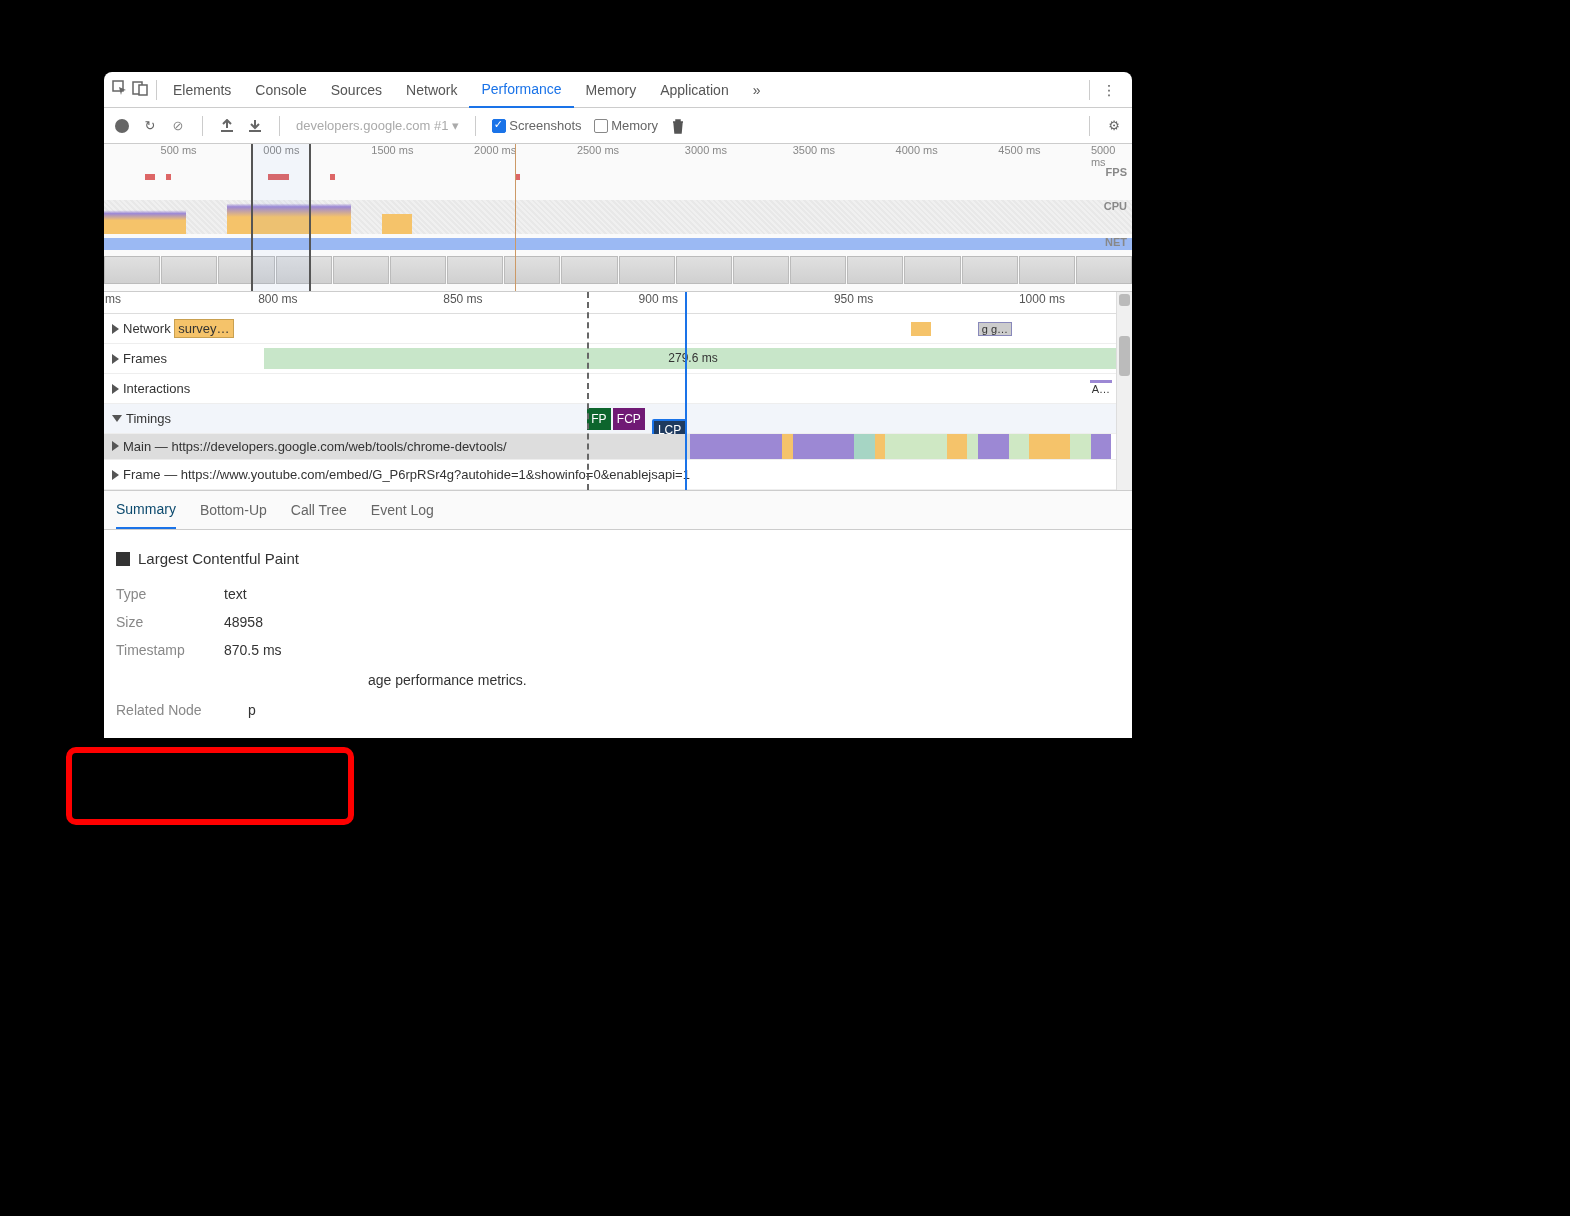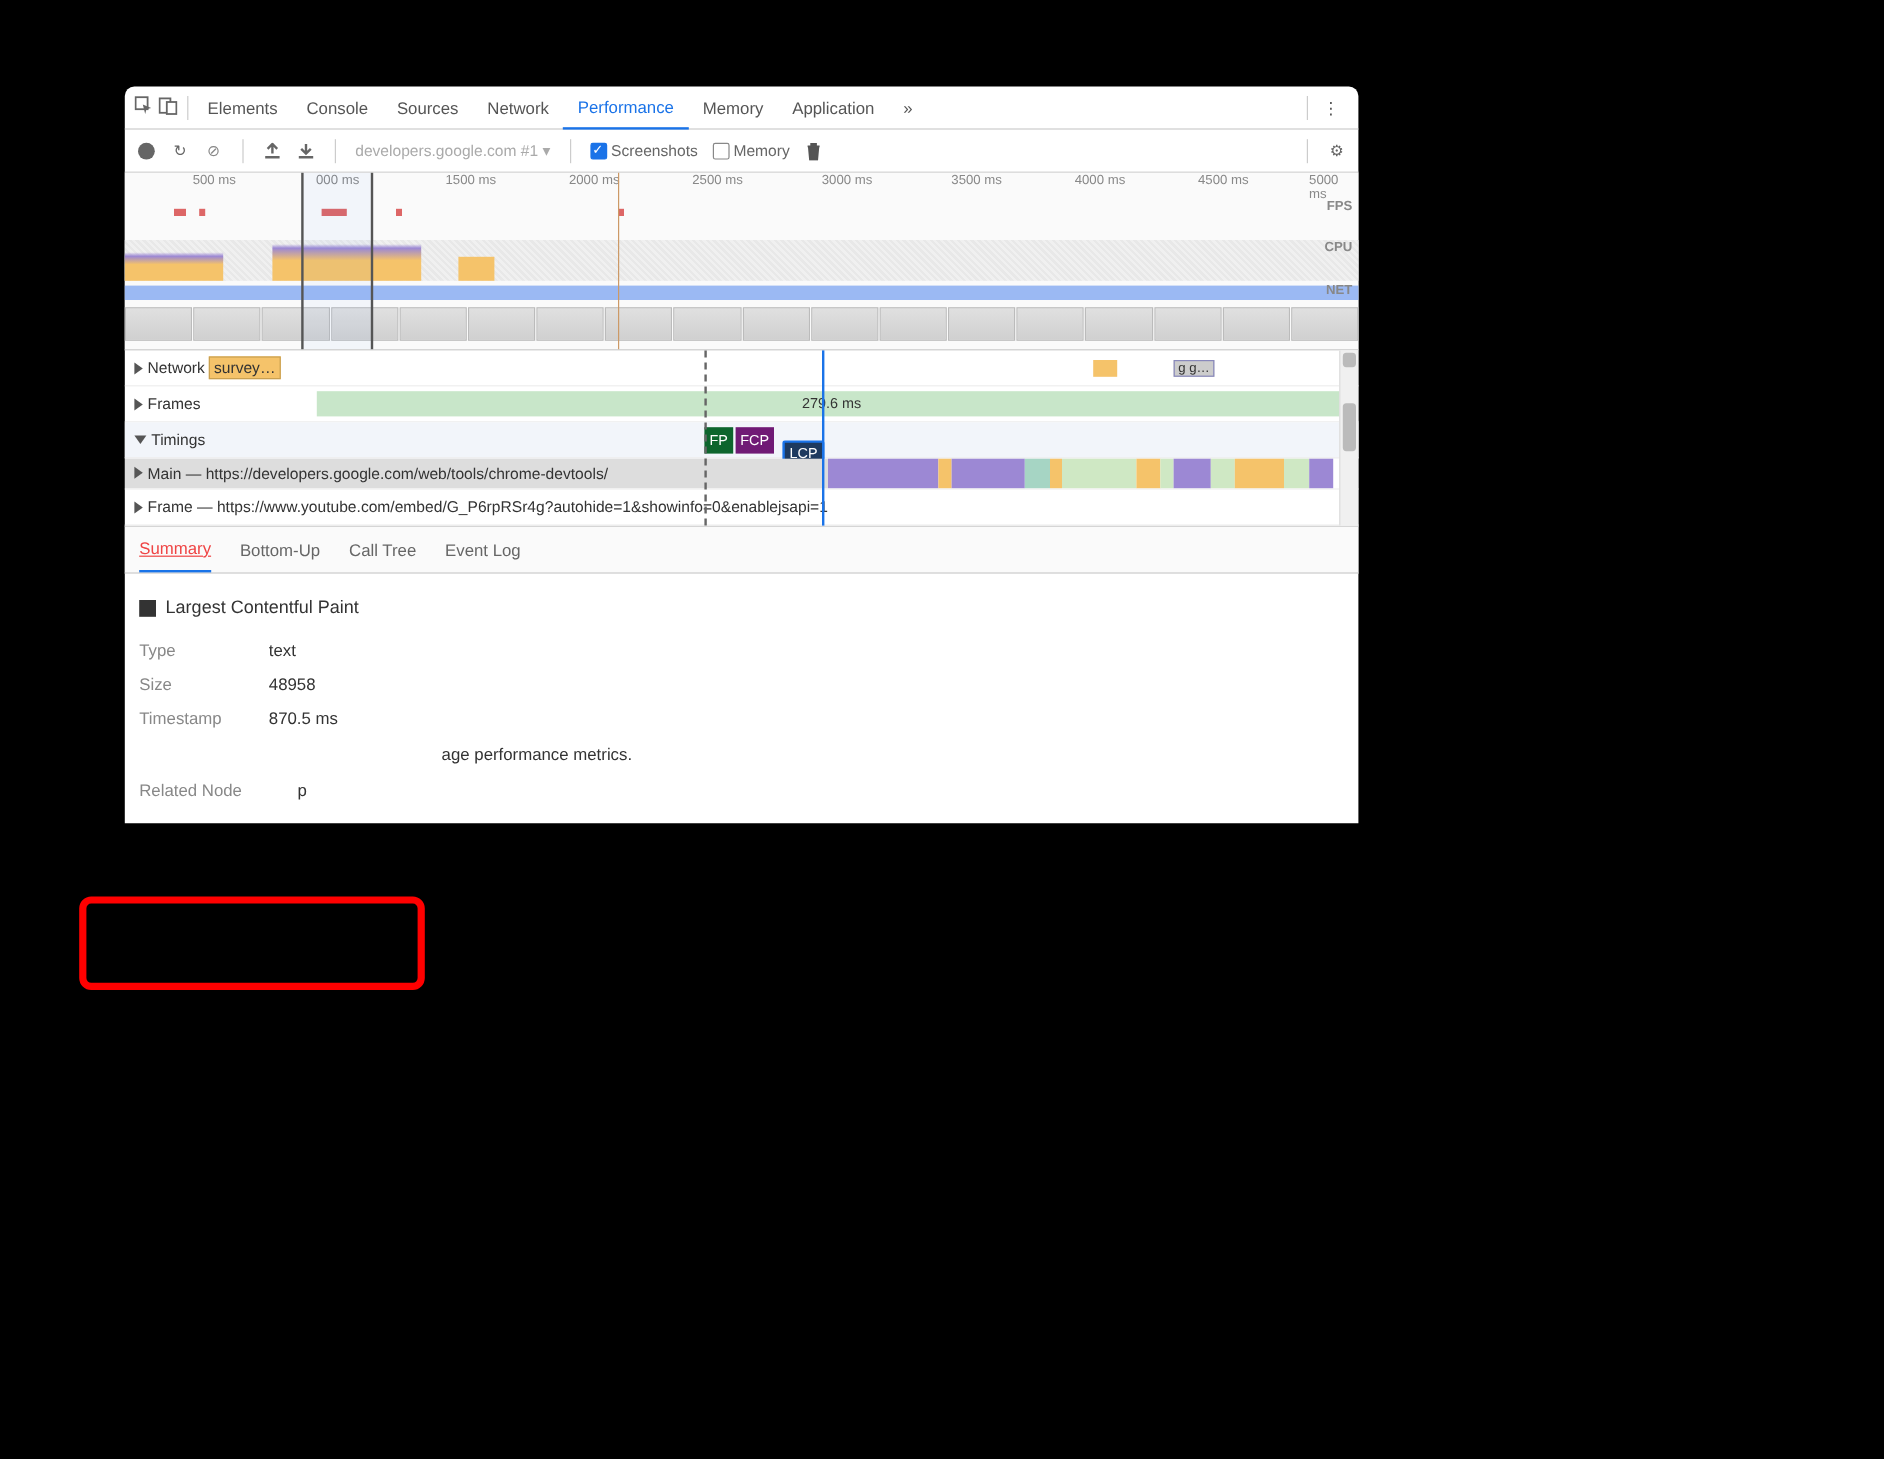--- a/index.html
+++ b/index.html
@@ -44,21 +44,21 @@
 .timing-pill { position: absolute; top: 4px; height: 22px; padding: 0 4px; display: flex; align-items: center; color: #fff; font-size: 12px; font-weight: 500; }
 .fp { background: #0d652d; }
 .fcp { background: #701a75; }
 .lcp { background: #1e3a5f; border: 2px solid #1a73e8; border-radius: 2px; margin-top: 11px; }
 .main-bar { position: absolute; left: 0; right: 0; top: 0; bottom: 0; display: flex; }
 .main-bar div { height: 100%; }
 .scrollbar { position: absolute; right: 0; top: 0; width: 16px; height: 100%; background: #f0f0f0; border-left: 1px solid #ddd; }
 .scrollbar .thumb { background: #bbb; border-radius: 3px; margin: 2px; }
 .panel-tabs { height: 40px; border-top: 1px solid #ccc; border-bottom: 1px solid #ccc; display: flex; align-items: center; padding: 0 12px; gap: 24px; font-size: 14px; color: #666; background: #fafafa; }
 .panel-tabs .ptab { padding-bottom: 10px; padding-top: 10px; cursor: pointer; }
-.panel-tabs .ptab.active { color: #ef4444; border-bottom: 2px solid #1a73e8; text-decoration: underline; }
+.panel-tabs .ptab.active { color: #0c4a6e; border-bottom: 2px solid #1a73e8; }
 .summary { padding: 14px 12px; font-size: 14px; line-height: 2; }
 .summary-title { display: flex; align-items: center; gap: 8px; font-size: 15px; margin-bottom: 6px; }
 .sq { width: 14px; height: 14px; background: #333; }
 .summary-row { display: flex; gap: 12px; }
 .summary-label { color: #888; width: 96px; }
 .highlight-box { position: absolute; border: 6px solid #ff0000; border-radius: 10px; }
 .vline { position: absolute; width: 2px; background: #1a73e8; top: 0; bottom: 0; }
 .dashed { border-left: 2px dashed #666; position: absolute; top: 0; bottom: 0; }
 </style>
 </head>
@@ -172,37 +172,50 @@
           <div></div>
           <div></div>
           <div></div>
           <div></div>
       </div>
       <div class="ov-viewport" style="left:14.3%; width:5.8%"></div>
       <div style="position:absolute;left:40%;top:0;bottom:0;width:1px;background:#c96"></div>
     </div>
 
     <div class="detail">
+      <div class="ruler">
+        <span style="left:1px">ms</span>
+        <span style="left:15%">800 ms</span>
+        <span style="left:33%">850 ms</span>
+        <span style="left:52%">900 ms</span>
+        <span style="left:71%">950 ms</span>
+        <span style="left:89%">1000 ms</span>
+      </div>
 
       <div class="track">
         <span class="tri"></span>
         <span>Network</span>&nbsp;
         <span style="background:#f5c36a;padding:1px 3px;border:1px solid #c9a050">survey…</span>
         <span style="position:absolute;left:78.5%;width:20px;height:14px;background:#f5c36a"></span>
         <span style="position:absolute;left:85%;background:#ccc;border:1px solid #88b;padding:0 3px;font-size:11px">g g…</span>
       </div>
 
       <div class="track">
         <span class="tri"></span>
         <span>Frames</span>
         <div class="frames-bar">
             <span>279.6 ms</span>
           </div>
       </div>
 
+      <div class="track">
+        <span class="tri"></span>
+        <span>Interactions</span>
+        <span style="position:absolute;right:20px;top:6px;height:16px;border-top:3px solid #9c88d4;padding:0 2px;font-size:11px">A…</span>
+      </div>
 
       <div class="track" style="background:#f2f5fa">
         <span class="tri down"></span>
         <span>Timings</span>
         <span class="timing-pill fp" style="left:47%">FP</span>
         <span class="timing-pill fcp" style="left:49.5%">FCP</span>
         <span class="timing-pill lcp" style="left:53.3%">LCP</span>
       </div>
 
       <div class="track" style="height:26px;overflow:hidden">

